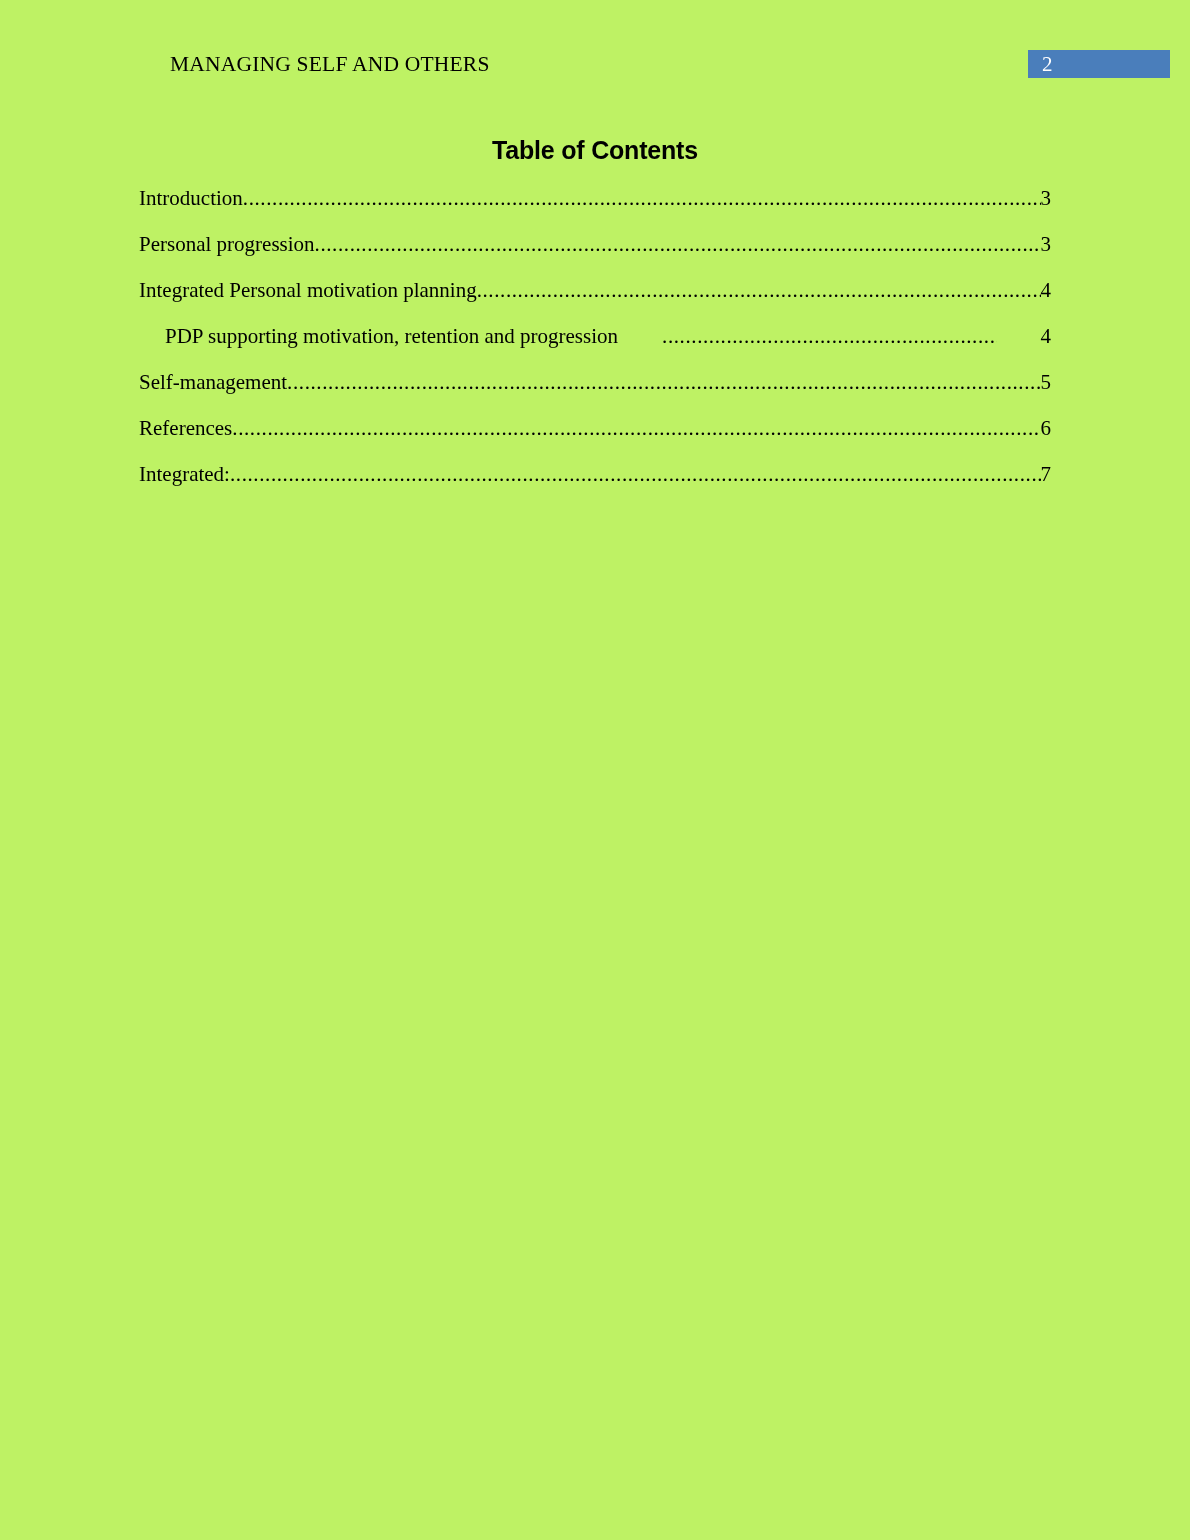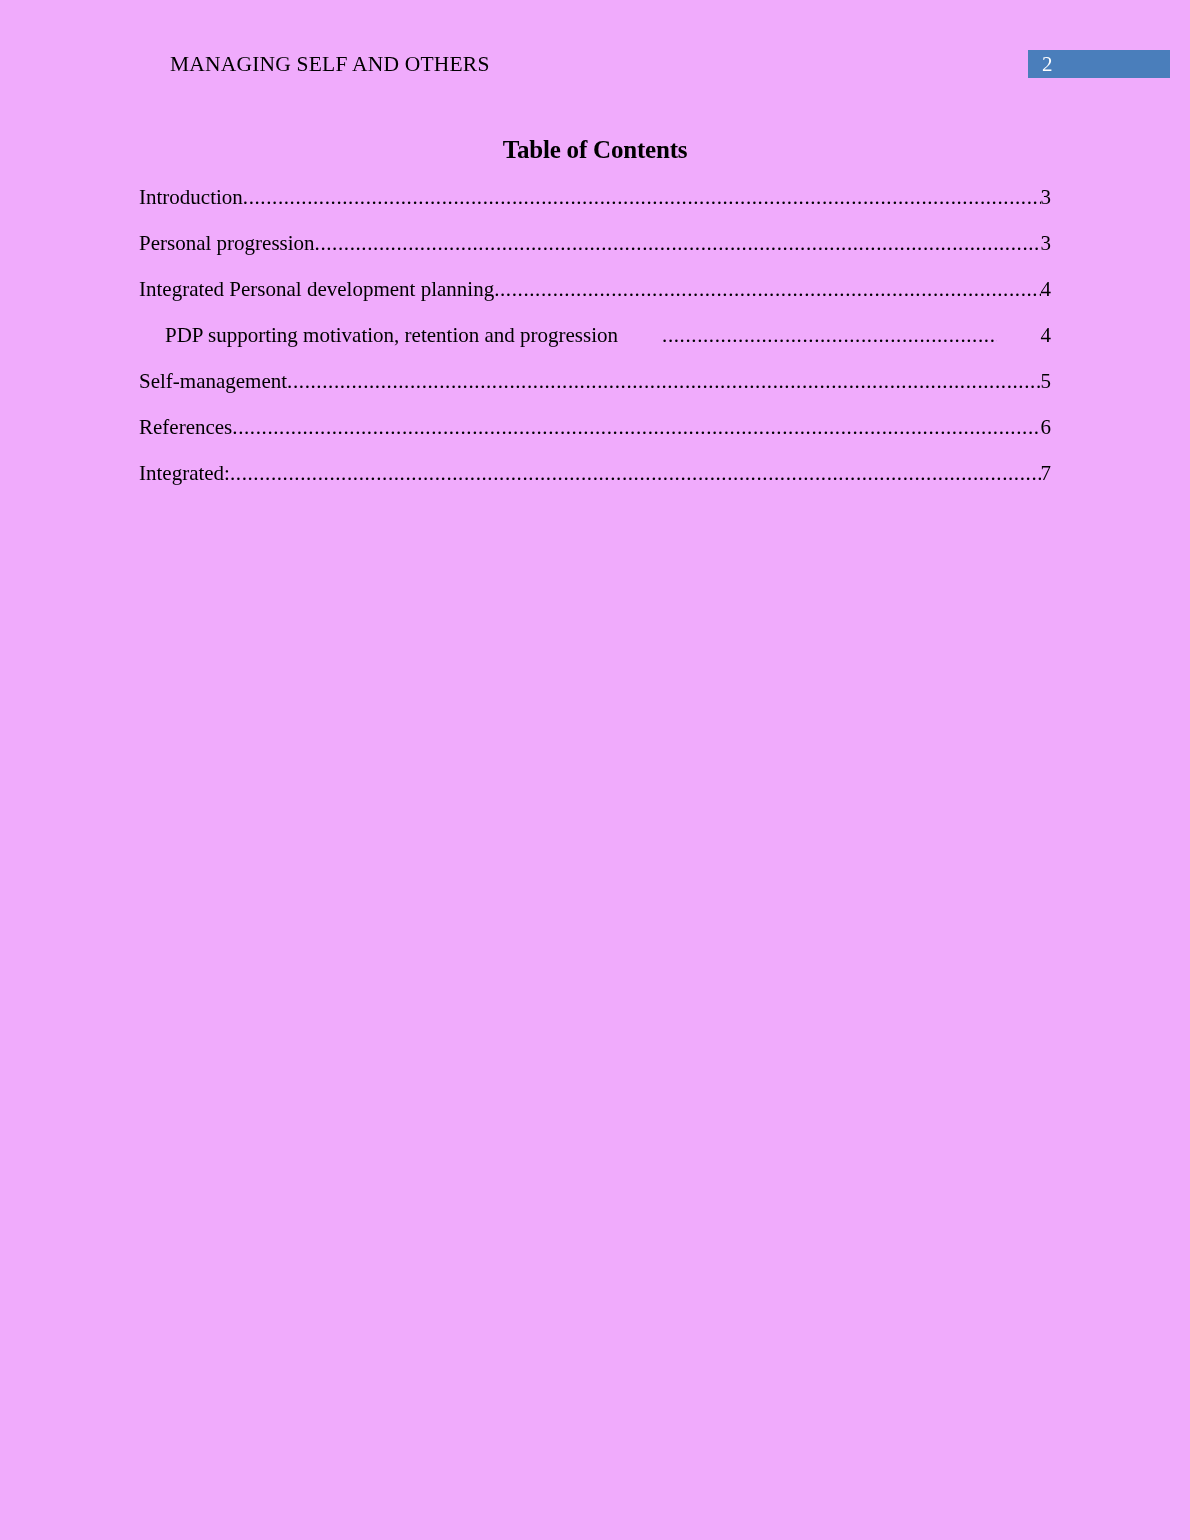--- a/index.html
+++ b/index.html
@@ -4,21 +4,21 @@
 <style>
   html, body {
     margin: 0;
     padding: 0;
     background: #ffffff;
   }
   .page {
     position: relative;
     width: 1190px;
     height: 1540px;
-    background: #f0abfc;
+    background: #bef264;
     font-family: "Liberation Serif", serif;
     overflow: hidden;
   }
 
   
   .header {
     position: absolute;
     top: 52px;
     left: 0;
     width: 1190px;
@@ -52,21 +52,21 @@
 
   
   .toc {
     position: absolute;
     left: 139px;
     top: 136px;
     width: 912px;
   }
   .toc-title {
     text-align: center;
-    font-family: Liberation Serif, serif;
+    font-family: Liberation Sans, sans-serif;
     font-weight: bold;
     font-size: 25px;
     color: #000000;
     margin: 0 0 0 0;
     letter-spacing: -0.2px;
   }
   .toc-entry {
     display: flex;
     align-items: flex-start;
     font-size: 21px;
@@ -112,21 +112,21 @@
           <span class="label">Introduction</span>
           <span class="leader">............................................................................................................................................................................................................................................................................................................</span>
           <span class="pagenum">3</span>
         </div>
         <div class="toc-entry">
           <span class="label">Personal progression</span>
           <span class="leader">............................................................................................................................................................................................................................................................................................................</span>
           <span class="pagenum">3</span>
         </div>
         <div class="toc-entry">
-          <span class="label">Integrated Personal development planning</span>
+          <span class="label">Integrated Personal motivation planning</span>
           <span class="leader">............................................................................................................................................................................................................................................................................................................</span>
           <span class="pagenum">4</span>
         </div>
         <div class="toc-entry level-2">
           <span class="label">PDP supporting motivation, retention and progression</span>
           <span class="leader">............................................................................................................................................................................................................................................................................................................</span>
           <span class="pagenum">4</span>
         </div>
         <div class="toc-entry">
           <span class="label">Self-management</span>

